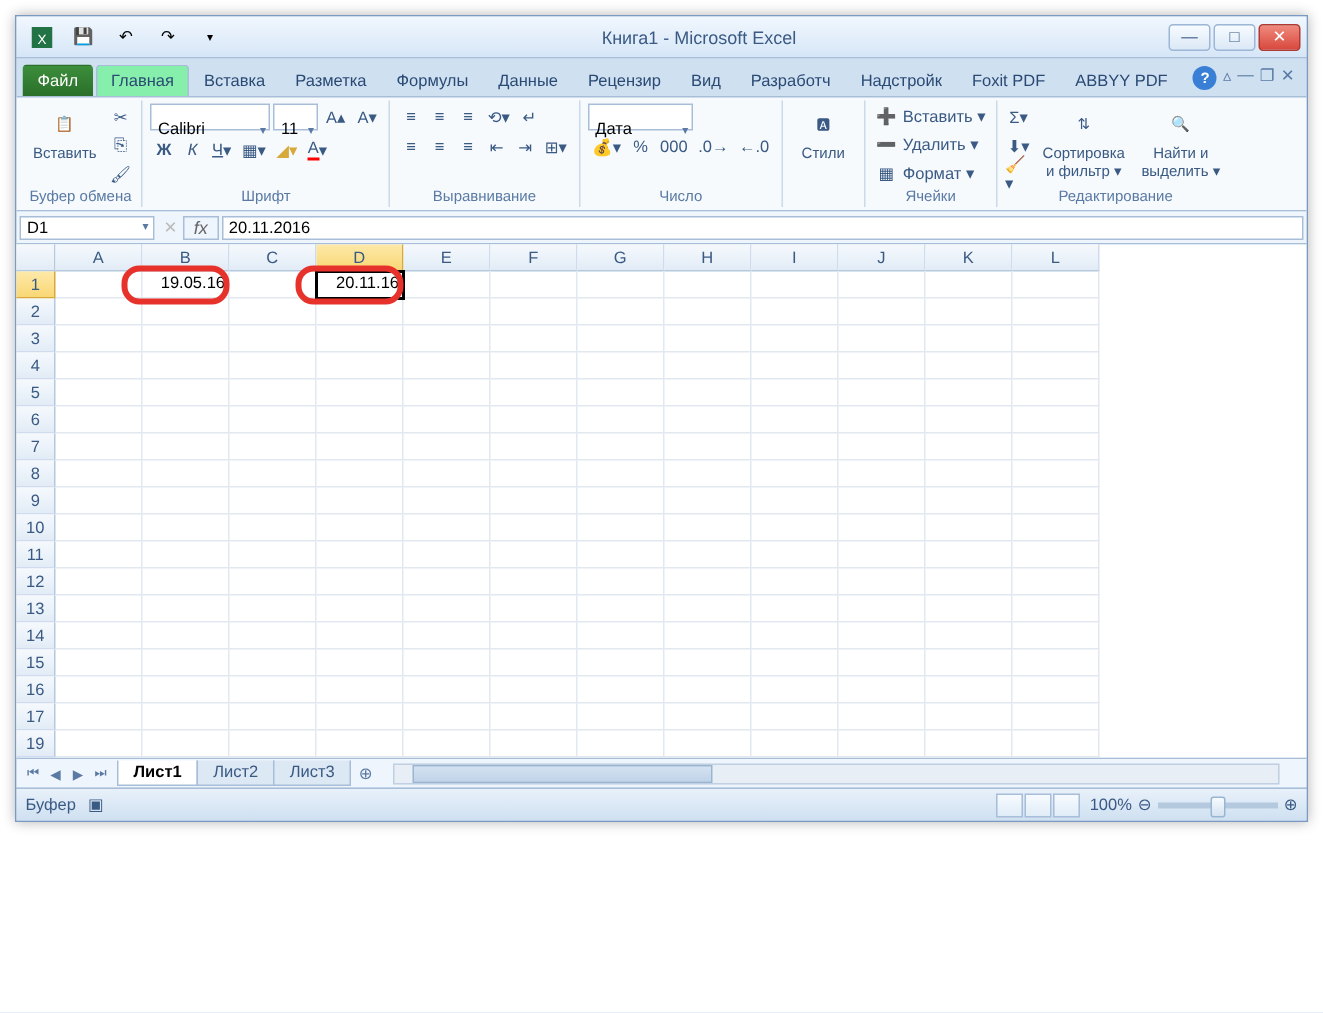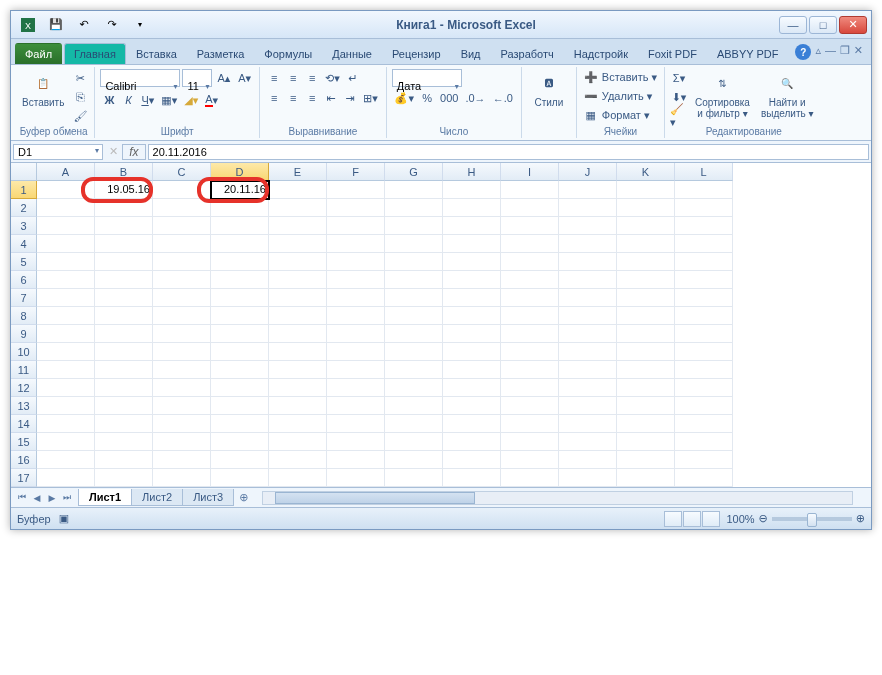--- a/index.html
+++ b/index.html
@@ -1,28 +1,28 @@
 <!DOCTYPE html>
 <html><head>
 <meta charset="utf-8">
 <style>
 * { box-sizing: border-box; margin: 0; padding: 0; font-family: "Segoe UI", Tahoma, sans-serif; }
 body { background: #fff; padding: 10px; font-size: 11px; }
 .window { width: 862px; border: 1px solid #7a9ac1; background: #cfe0f1; box-shadow: 0 0 8px rgba(0,0,0,0.3); }
 .titlebar { display: flex; align-items: center; background: linear-gradient(#f1f7fe,#d6e6f7); height: 28px; padding: 0 4px; border-bottom: 1px solid #a8bed8; }
 .titlebar .icon { width: 18px; height: 18px; margin: 0 4px; display: inline-flex; align-items: center; justify-content: center; }
 .titlebar .qat { display: flex; align-items: center; gap: 2px; }
-.titlebar .title { flex: 1; text-align: center; color: #3a5a84; font-size: 12px; font-weight: bold; }
+.titlebar .title { flex: 1; text-align: center; color: #3a5a84; font-size: 12px; }
 .winbtns { display: flex; gap: 2px; }
 .winbtn { width: 28px; height: 18px; border: 1px solid #9cb6d6; background: linear-gradient(#f7fbff,#dbe8f6); border-radius: 3px; display: flex; align-items: center; justify-content: center; font-size: 11px; color: #3a5a84; }
 .winbtn.close { background: linear-gradient(#f08a7e,#d8483d); color: #fff; border-color: #b03a31; }
 .tabs { display: flex; align-items: flex-end; padding: 3px 4px 0 4px; background: #cfe0f1; }
 .tab { padding: 4px 9px; font-size: 11px; color: #2a4a74; cursor: pointer; border: 1px solid transparent; border-bottom: none; }
 .tab.file { background: linear-gradient(#3c8e3c,#2a6f2a); color: #fff; border-radius: 3px 3px 0 0; margin-right: 2px; }
-.tab.active { background: #14b8a6; border-color: #a8bed8; border-radius: 3px 3px 0 0; }
+.tab.active { background: #86efac; border-color: #a8bed8; border-radius: 3px 3px 0 0; }
 .tab-right { margin-left: auto; display: flex; gap: 4px; padding: 2px 4px 4px 0; }
 .helpbtn { width: 16px; height: 16px; border-radius: 50%; background: #3a7fd6; color: #fff; display: flex; align-items: center; justify-content: center; font-size: 10px; font-weight: bold; }
 .ribbon { background: #f6fafd; border-top: 1px solid #a8bed8; border-bottom: 1px solid #a8bed8; display: flex; padding: 2px; }
 .group { border-right: 1px solid #cbdaea; padding: 2px 5px 0 5px; display: flex; flex-direction: column; }
 .group-body { flex: 1; display: flex; align-items: flex-start; gap: 3px; }
 .group-label { text-align: center; font-size: 10px; color: #5a7aa4; padding: 1px 0; }
 .bigbtn { display: flex; flex-direction: column; align-items: center; gap: 2px; padding: 2px 4px; font-size: 10px; color: #3a5a84; min-width: 44px; }
 .bigbtn .ic { width: 24px; height: 24px; display: flex; align-items: center; justify-content: center; }
 .smcol { display: flex; flex-direction: column; gap: 1px; }
 .smbtn { width: 18px; height: 18px; display: flex; align-items: center; justify-content: center; font-size: 11px; color: #3a5a84; }
@@ -516,20 +516,35 @@
           <div class="cell"></div>
           <div class="cell"></div>
           <div class="cell"></div>
           <div class="cell"></div>
           <div class="cell"></div>
           <div class="cell"></div>
           <div class="cell"></div>
           <div class="cell"></div>
           <div class="cell"></div>
         </div>
+        <div class="row">
+          <div class="rowhead">19</div>
+          <div class="cell"></div>
+          <div class="cell"></div>
+          <div class="cell"></div>
+          <div class="cell"></div>
+          <div class="cell"></div>
+          <div class="cell"></div>
+          <div class="cell"></div>
+          <div class="cell"></div>
+          <div class="cell"></div>
+          <div class="cell"></div>
+          <div class="cell"></div>
+          <div class="cell"></div>
+        </div>
       </div>
   </div>
 
   <div class="sheet-tabs">
     <div class="sheet-nav">
       <span>⏮</span>
       <span>◀</span>
       <span>▶</span>
       <span>⏭</span>
     </div>

